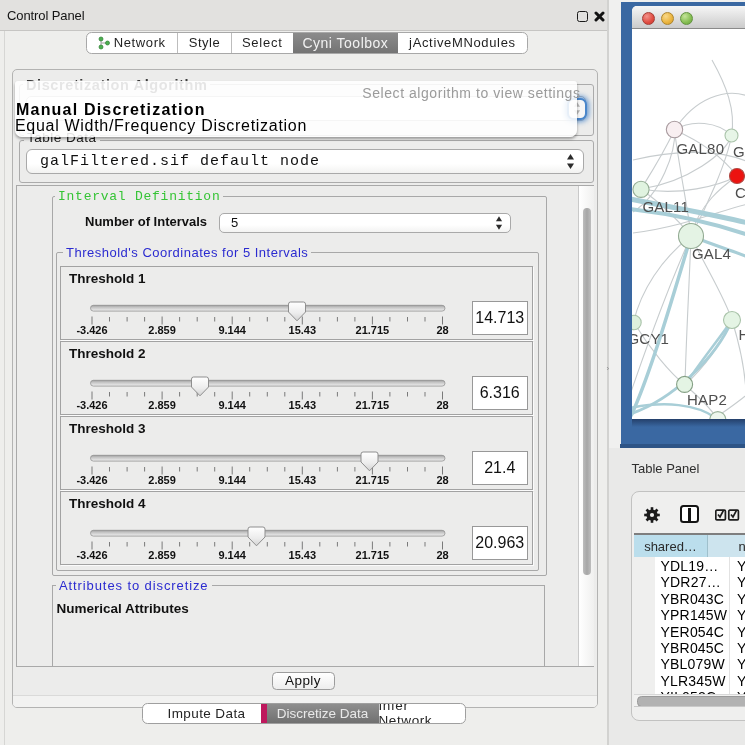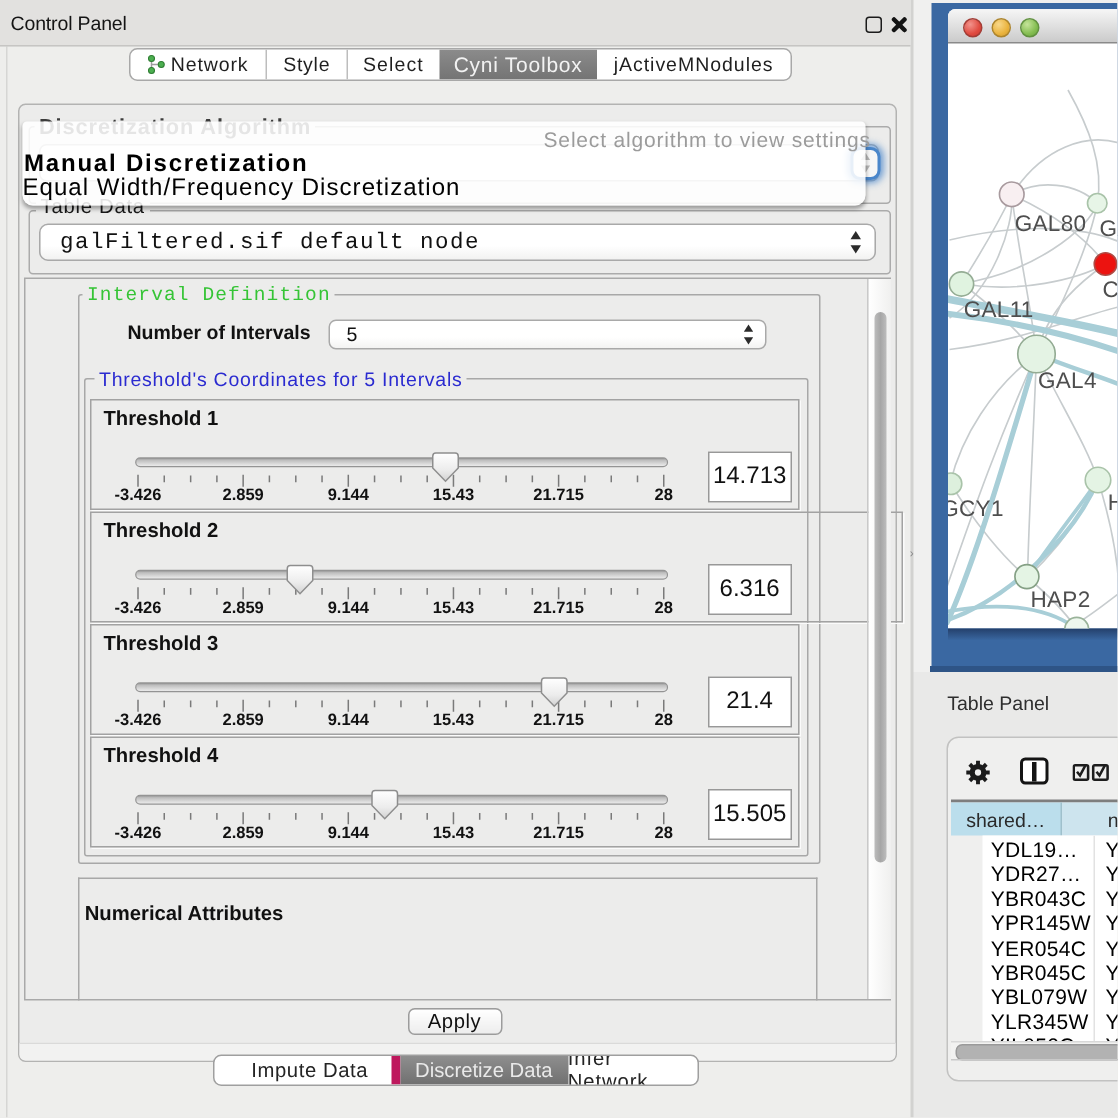--- a/index.html
+++ b/index.html
@@ -244,21 +244,21 @@
           <text x="171.2" y="38.5">9.144</text>
       <text x="241.3" y="38.5">15.43</text>
           <text x="311.4" y="38.5">21.715</text>
           <text x="381.5" y="38.5">28</text>
     </g>
     <path transform="translate(236,0)" d="M-6.4,7 L6.4,7 Q8.5,7 8.5,9.1 L8.5,17 L0,25.8 L-8.5,17 L-8.5,9.1 Q-8.5,7 -6.4,7 Z" fill="url(#thumbg)" stroke="#8e8e8e" stroke-width="1"></path>
   </svg>
   <div class="abs" style="left:411px;top:34.5px;width:55.5px;height:33.5px;background:#fff;border:1px solid #989898;box-sizing:border-box;text-align:center;line-height:32px;font-size:16px;color:#111;">14.713</div>
 </div>
 
-<div class="abs" style="left:60px;top:340.5px;width:542px;height:74px;border:1px solid #a2a2a2;box-shadow:1px 1px 0 #fbfbfb;box-sizing:border-box;">
+<div class="abs" style="left:60px;top:340.5px;width:473px;height:74px;border:1px solid #a2a2a2;box-shadow:1px 1px 0 #fbfbfb;box-sizing:border-box;">
   <div class="abs" style="left:8px;top:4.5px;font-size:13.5px;font-weight:bold;color:#111;">Threshold 2</div>
   <svg class="abs" style="left:0;top:28px;" width="473" height="44" viewBox="0 0 473 44">
     <rect x="29.5" y="10.3" width="354.5" height="5.8" rx="2.9" fill="url(#trackg)" stroke="#949494" stroke-width="0.8"></rect>
     <g stroke="#7a7a7a" stroke-width="1">
       <line x1="31" y1="21.5" x2="31" y2="29.5"></line>
           <line x1="48.5" y1="22" x2="48.5" y2="26.5"></line>
           <line x1="66.1" y1="22" x2="66.1" y2="26.5"></line>
           <line x1="83.6" y1="22" x2="83.6" y2="26.5"></line>
       <line x1="101.1" y1="21.5" x2="101.1" y2="29.5"></line>
           <line x1="118.6" y1="22" x2="118.6" y2="26.5"></line>
@@ -361,24 +361,25 @@
     <g font-size="11" font-weight="bold" fill="#111" text-anchor="middle" font-family="Liberation Sans, sans-serif">
       <text x="31" y="38.5">-3.426</text>
           <text x="101.1" y="38.5">2.859</text>
           <text x="171.2" y="38.5">9.144</text>
       <text x="241.3" y="38.5">15.43</text>
           <text x="311.4" y="38.5">21.715</text>
           <text x="381.5" y="38.5">28</text>
     </g>
     <path transform="translate(195.5,0)" d="M-6.4,7 L6.4,7 Q8.5,7 8.5,9.1 L8.5,17 L0,25.8 L-8.5,17 L-8.5,9.1 Q-8.5,7 -6.4,7 Z" fill="url(#thumbg)" stroke="#8e8e8e" stroke-width="1"></path>
   </svg>
-  <div class="abs" style="left:411px;top:34.5px;width:55.5px;height:33.5px;background:#fff;border:1px solid #989898;box-sizing:border-box;text-align:center;line-height:32px;font-size:16px;color:#111;">15.505</div>
+  <div class="abs" style="left:411px;top:34.5px;width:55.5px;height:33.5px;background:#fff;border:1px solid #989898;box-sizing:border-box;text-align:center;line-height:32px;font-size:16px;color:#111;">20.963</div>
 </div>
 
 <div class="abs" style="left:52px;top:584.5px;width:490.5px;height:81px;border:1px solid #a8a8a8;border-bottom:none;"></div>
+<div class="abs" style="left:56px;top:578px;background:#ececeb;padding:0 3px;font-size:13px;letter-spacing:0.9px;color:#2b2bd0;">Attributes to discretize</div>
 <div class="abs" style="left:56.5px;top:601px;font-size:13.5px;font-weight:bold;color:#111;">Numerical Attributes</div>
 
 <div class="abs" style="left:578px;top:185.5px;width:15.5px;height:480px;background:linear-gradient(to right,#ffffff,#f0f0ef);border-left:1px solid #c9c9c9;box-sizing:border-box;"></div>
 <div class="abs" style="left:583px;top:208px;width:8px;height:367px;border-radius:4px;background:linear-gradient(to right,#bcbcbc,#a6a6a6 50%,#bdbdbd);"></div>
 
 <div class="abs" style="left:271.5px;top:671.5px;width:63px;height:18.5px;background:linear-gradient(#ffffff,#ededed);border:1px solid #9c9c9c;border-radius:4.5px;box-sizing:border-box;text-align:center;font-size:13.5px;color:#111;line-height:15.5px;letter-spacing:0.4px;">Apply</div>
 
 <div class="abs" style="left:13px;top:694.5px;width:584px;height:12.5px;background:#f2f2f1;border-top:1px solid #dadad9;border-radius:0 0 4px 4px;box-sizing:border-box;"></div>
 
 <div class="abs" style="left:141.5px;top:702.5px;width:324.5px;height:21.5px;background:#fff;border:1px solid #9f9f9f;border-radius:5.5px;box-sizing:border-box;overflow:hidden;display:flex;font-size:13.5px;color:#242424;">

